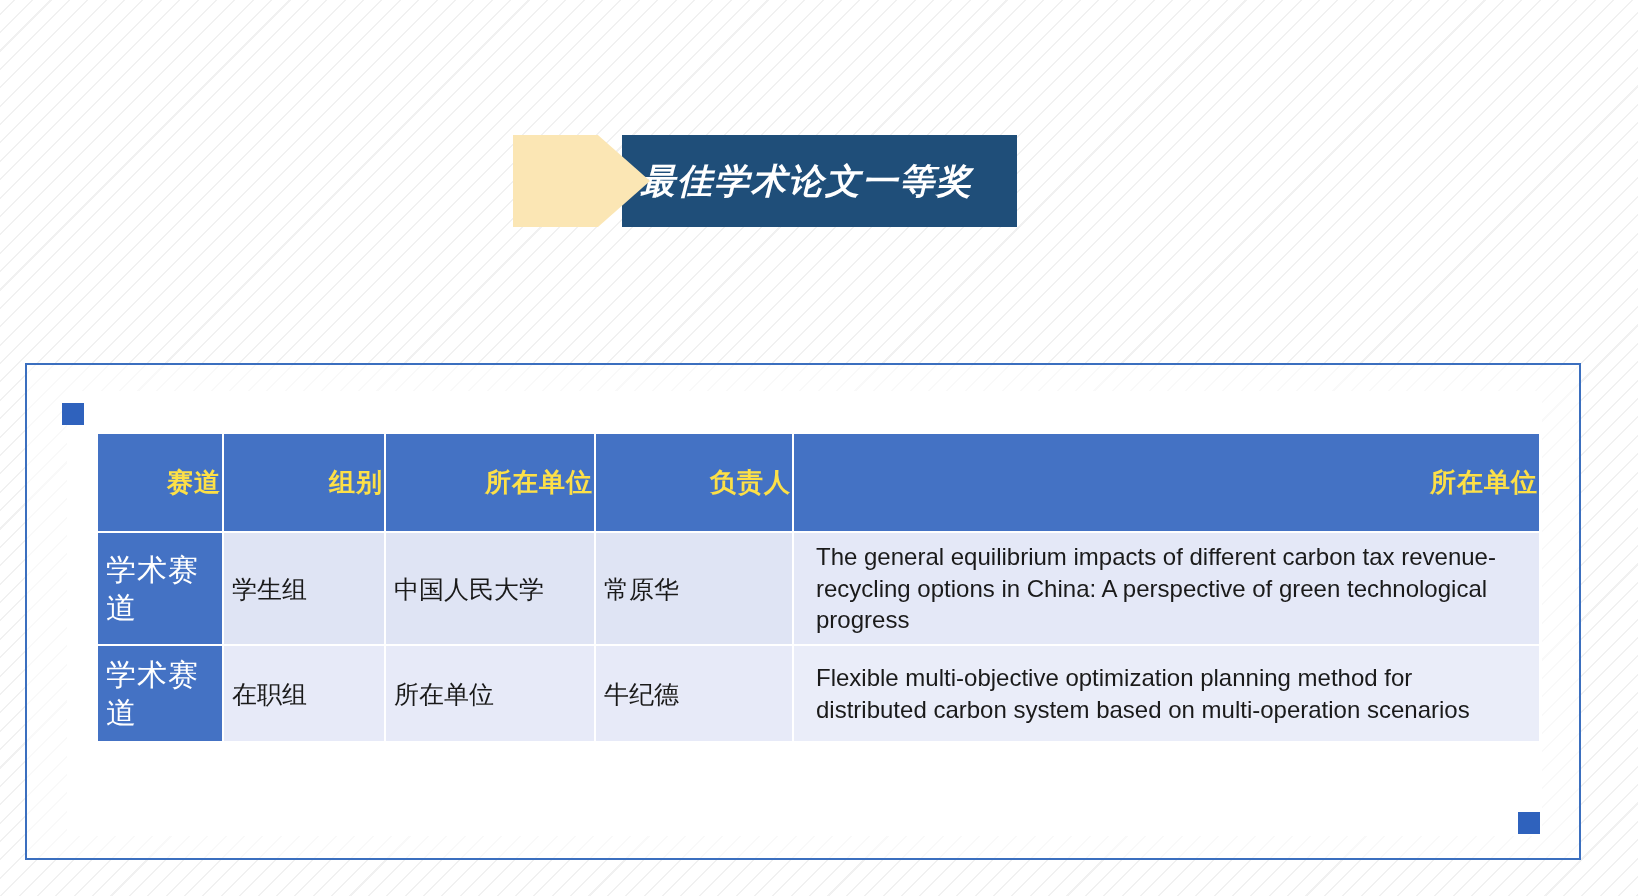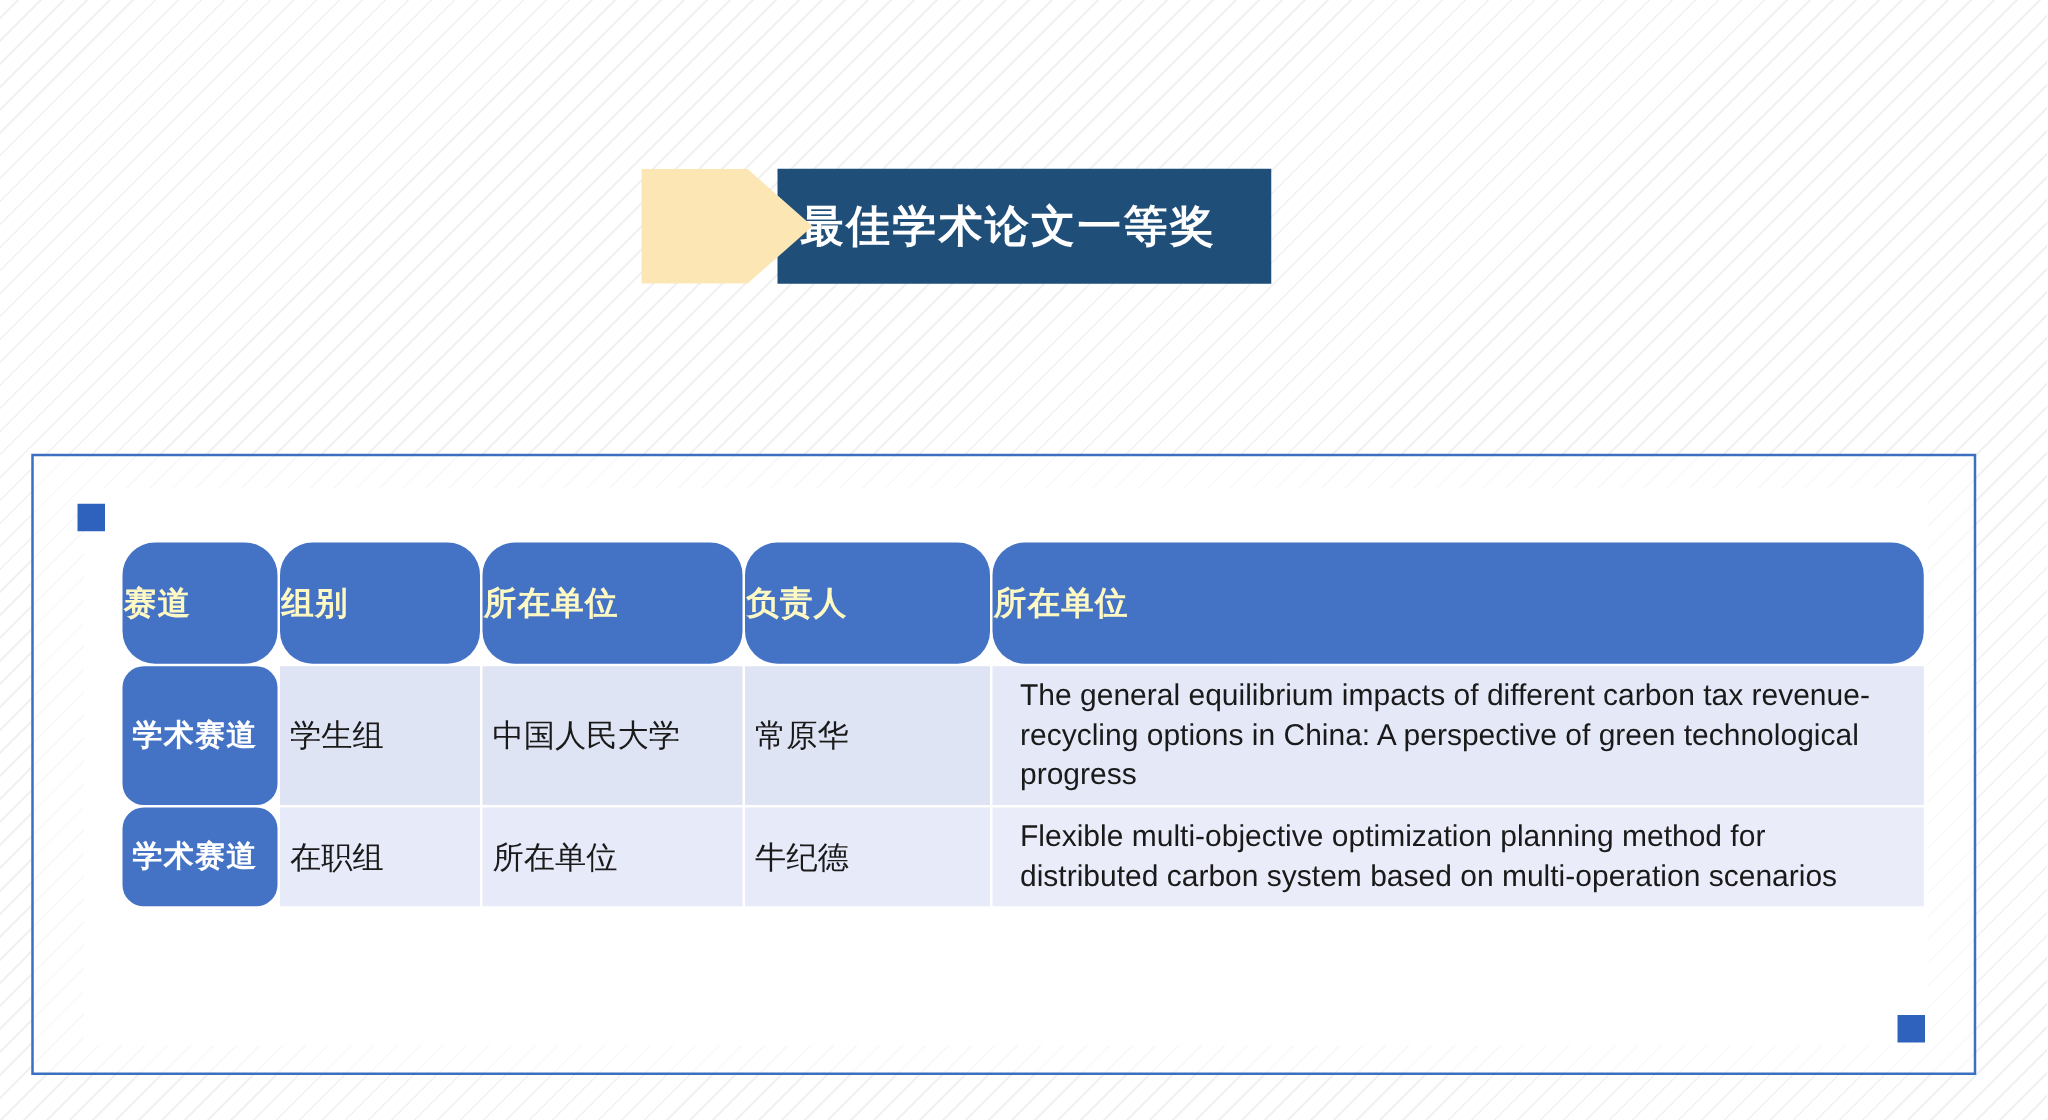--- a/index.html
+++ b/index.html
@@ -31,20 +31,21 @@
   }
 
   
   .title-banner {
     position: absolute;
     left: 513px;
     top: 135px;
     height: 92px;
     display: flex;
     align-items: center;
+    font-style: italic;
   }
   .title-arrow {
     position: relative;
     width: 137px;
     height: 92px;
     background: #fbe6b4;
     clip-path: polygon(0 0, 62% 0, 100% 50%, 62% 100%, 0 100%);
   }
   .title-bar {
     background: #1f4e79;
@@ -96,46 +97,44 @@
     position: absolute;
     left: 96px;
     top: 432px;
     width: 1445px;
     border-collapse: separate;
     border-spacing: 2px;
     table-layout: fixed;
   }
   table.award-table th {
     background: #4472c4;
-    color: #fef9c3;
+    color: #fde047;
     font-size: 26px;
     font-weight: bold;
     height: 95px;
-    text-align: left;
+    text-align: right;
     vertical-align: middle;
     letter-spacing: 1px;
-    border-radius: 26px;
   }
   table.award-table td {
     background: #dfe4f4;
     color: #1a1a1a;
     font-size: 25px;
     text-align: left;
     vertical-align: middle;
     padding: 10px 8px;
     line-height: 1.28;
   }
   table.award-table td.track-cell {
     background: #4472c4;
     color: #ffffff;
-    font-weight: bold;
-    font-size: 24px;
+    font-weight: normal;
+    font-size: 30px;
     letter-spacing: 1px;
     line-height: 1.25;
-    border-radius: 17px;
   }
   table.award-table td.title-cell {
     background: #e4e8f7;
     font-size: 24px;
     line-height: 1.32;
     padding: 8px 22px;
   }
   tr.row-alt td { background: #e7eaf8; }
   tr.row-alt td.track-cell { background: #4472c4; }
   tr.row-alt td.title-cell { background: #eaedf9; }

